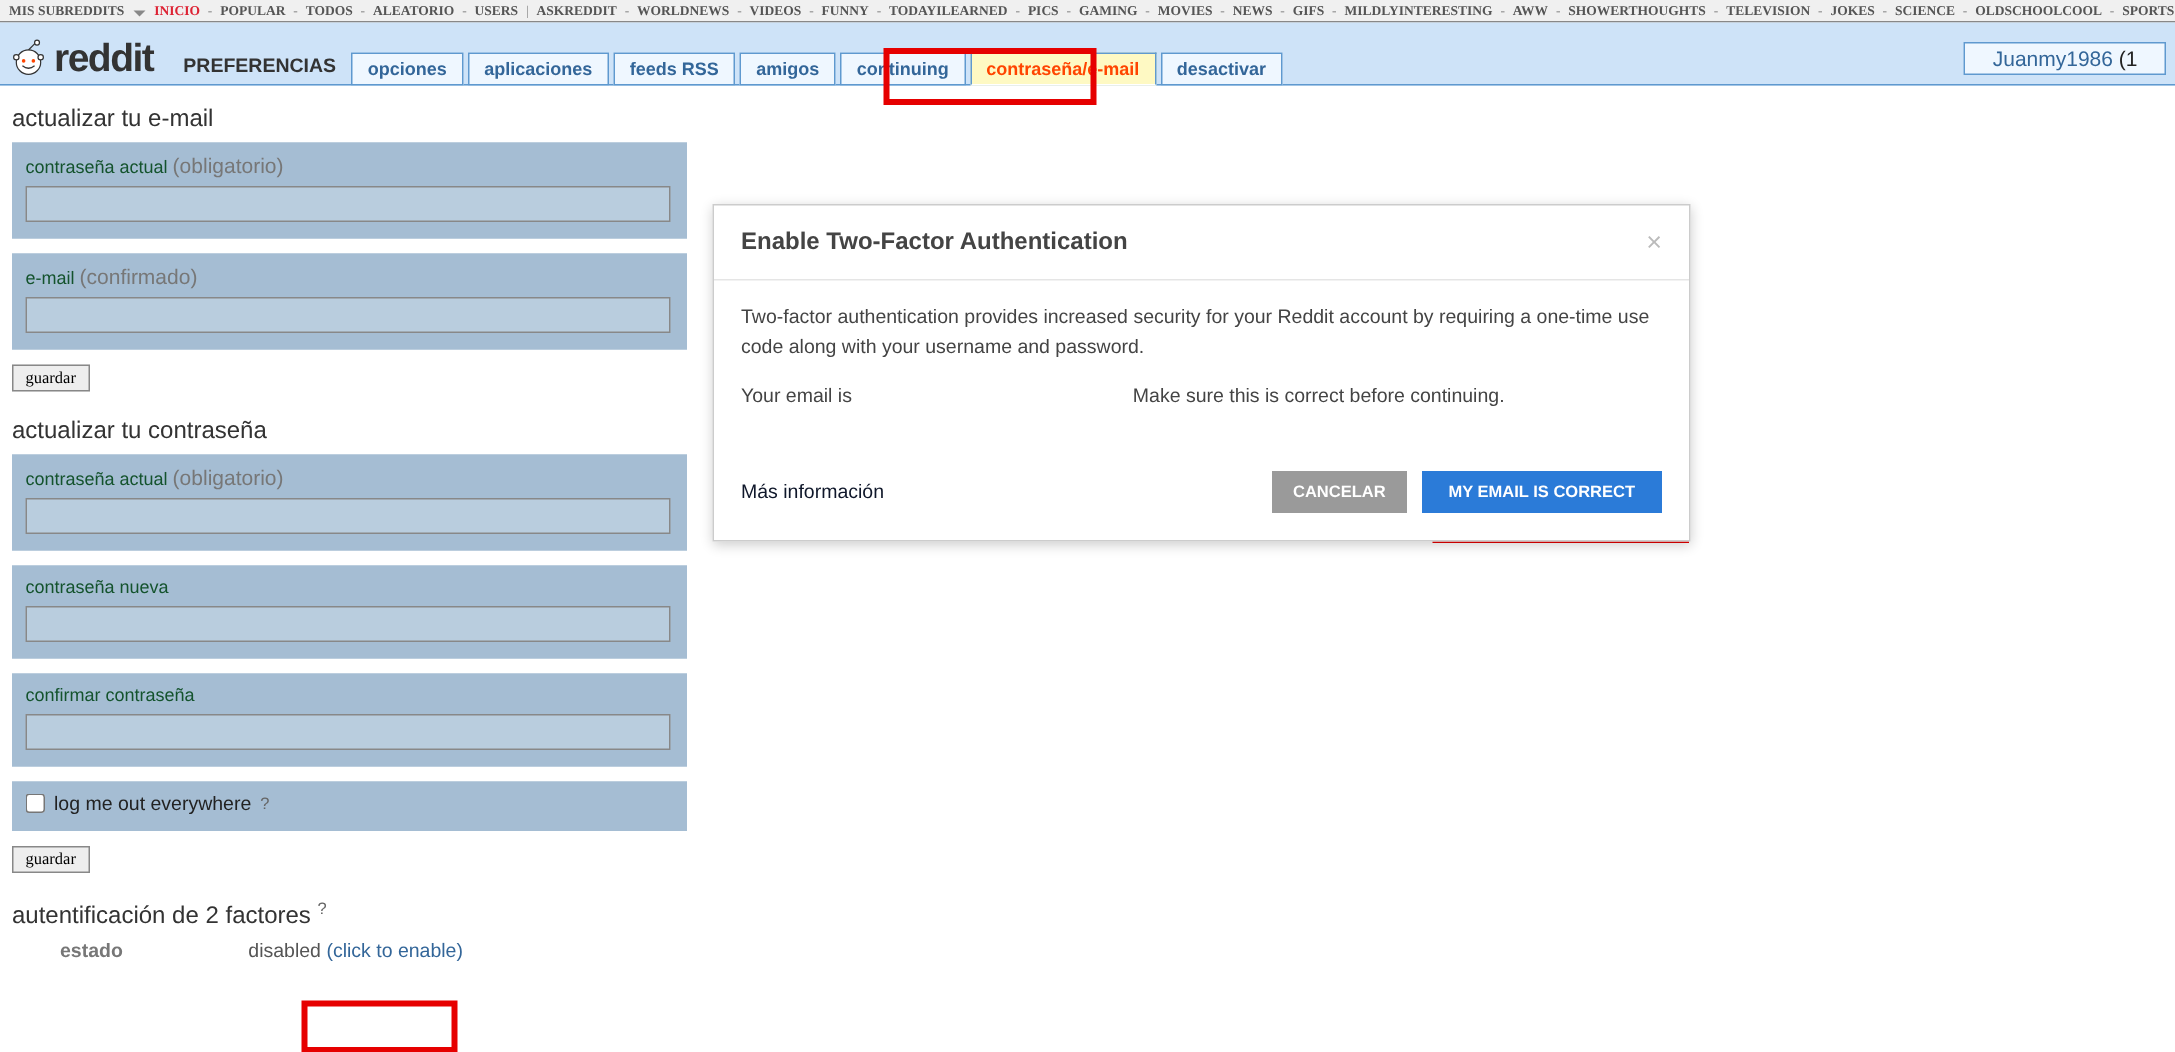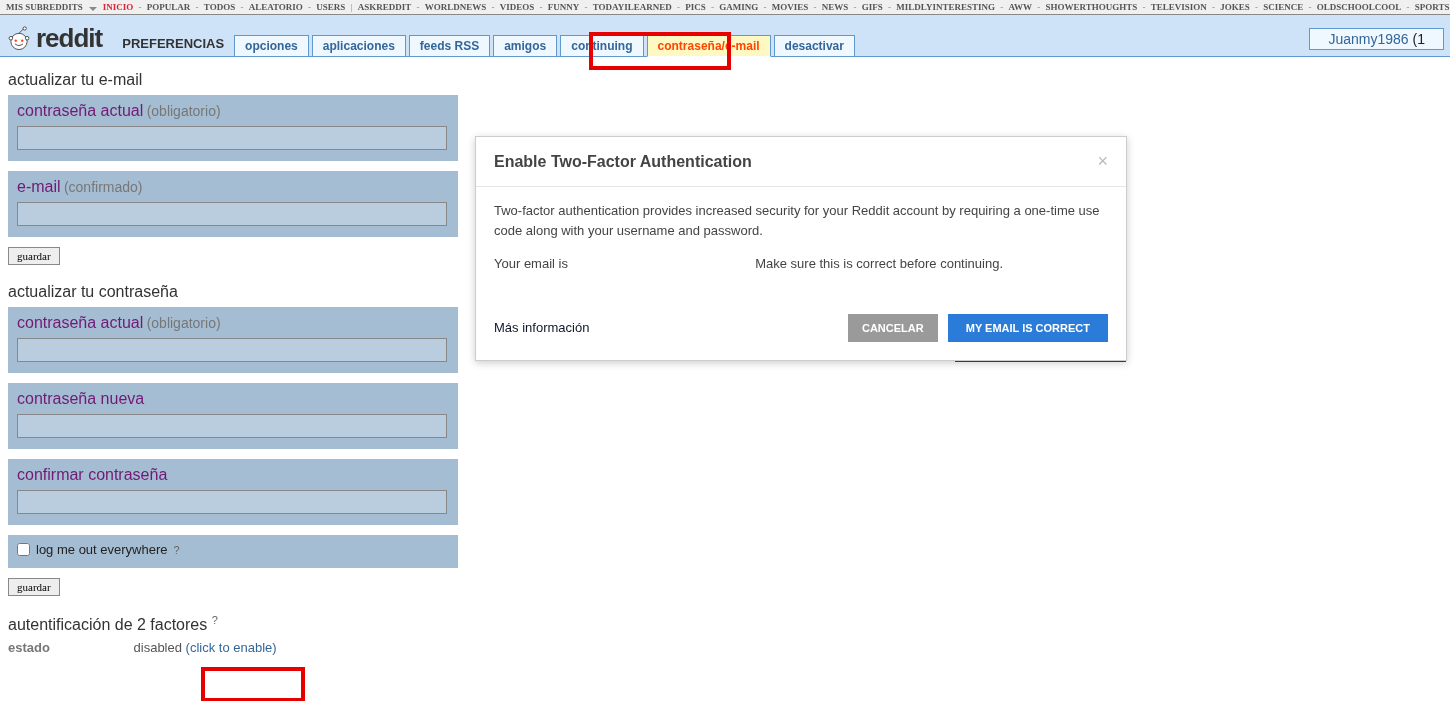--- a/index.html
+++ b/index.html
@@ -112,21 +112,21 @@
   .content { padding: 10px 6px 40px 8px; position: relative; }
   h1 { font-size: 16px; font-weight: normal; margin: 4px 0 6px 0; color: #333; }
   .box {
     background: #a5bdd3;
     border: 1px solid #a5bdd3;
     padding: 6px 8px 10px 8px;
     width: 450px;
     margin-bottom: 10px;
     box-sizing: border-box;
   }
-  .box-label { font-size: 16px; color: #701a75; text-align: center; }
+  .box-label { font-size: 12px; color: #14532d; text-align: center; }
   .box-hint { color: #777; font-size: 14px; }
   input[type="text"], input[type="password"] {
     width: 430px;
     height: 24px;
     border: 1px solid #888;
     margin-top: 6px;
     background: #b9cdde;
     box-sizing: border-box;
   }
   button.save {
@@ -134,21 +134,21 @@
     font-size: 11px;
     padding: 2px 8px;
     border: 1px solid #888;
     background: #eee;
     margin: 0 0 14px 0;
   }
   .logout-box { display: flex; align-items: center; gap: 6px; font-size: 13px; }
   .logout-box input[type="checkbox"] { margin: 0; }
   .q { color: #666; font-size: 11px; vertical-align: super; }
 
-  .status-row { font-size: 13px; color: #555; margin-top: 6px; }
+  .status-row { font-size: 13px; color: #555; margin-top: 6px; margin-left: 32px; }
   .status-row .lbl { font-weight: bold; color: #777; margin-right: 80px; }
   .status-row a { color: #369; text-decoration: none; }
 
   
   .modal {
     position: absolute;
     top: 136px;
     left: 475px;
     width: 650px;
     background: #fff;

